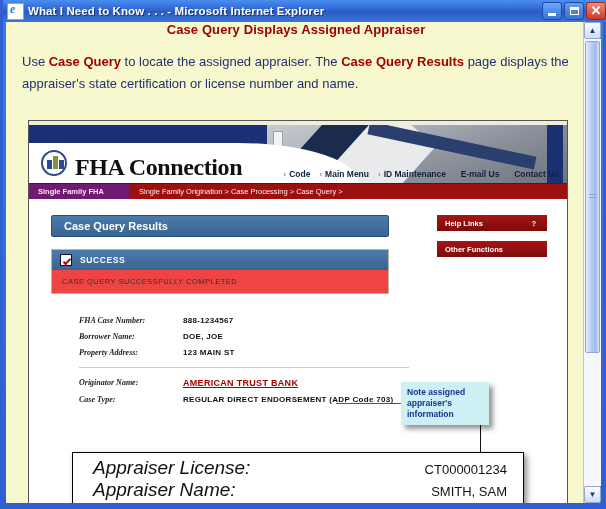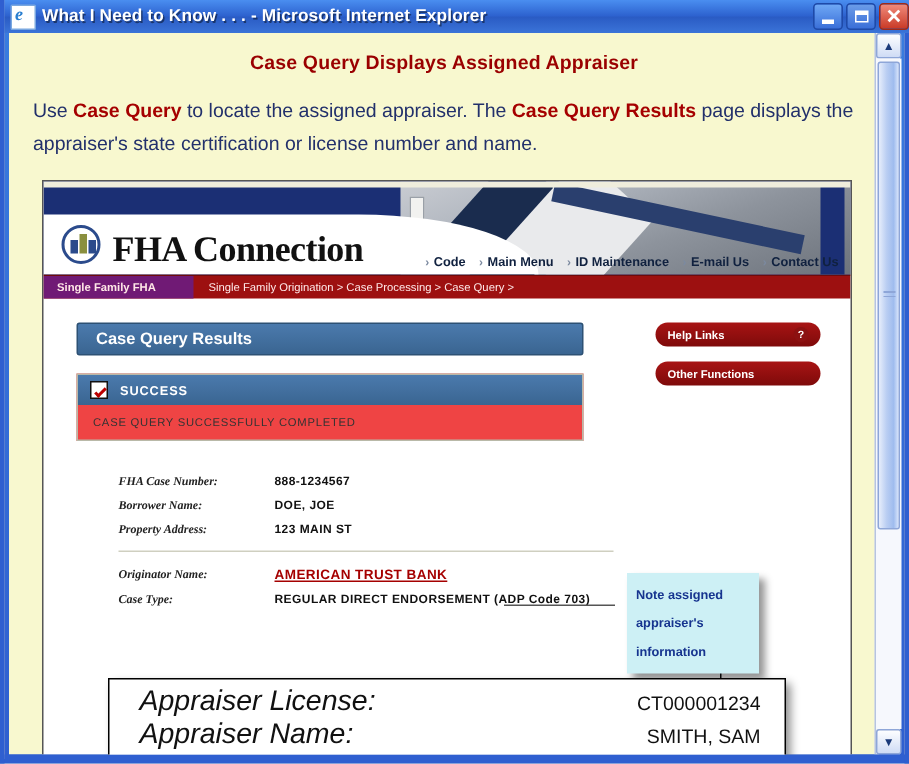--- a/index.html
+++ b/index.html
@@ -57,21 +57,20 @@
   .doc{
     position:absolute;left:3px;top:22px;
     width:580px;height:481px;
     background:#f8f8cf;
     overflow:hidden;
   }
   .doc-head{
     text-align:center;
     color:#9a0000;
     font-size:13px;font-weight:bold;
-    padding-top:12px;
     letter-spacing:.1px;
   }
   .intro{
     margin:14px 16px 0 16px;
     font-size:13px;color:#22306b;line-height:22px;
   }
   .intro b{color:#a50000;}
 
   
   .shot{
@@ -184,21 +183,21 @@
     content:"";position:absolute;left:2px;top:4px;width:6px;height:2px;
     border-left:2px solid #b00; border-bottom:2px solid #b00;
     transform:rotate(-45deg);
   }
   .statusbar .lbl{color:#fff;font-size:8.5px;font-weight:bold;letter-spacing:.6px;}
   .statusmsg{
     padding:7px 0 7px 10px;font-size:7.5px;color:#333;letter-spacing:.5px;
   }
   .sidebtns{position:absolute;right:20px;top:16px;width:110px;}
   .pill{
-    height:16px;border-radius:8px;
+    height:16px;border-radius:0;
     background:linear-gradient(180deg,#a81414,#7e0a0a);
     display:flex;align-items:center;padding:0 8px;box-sizing:border-box;
     color:#fff;font-size:7.5px;font-weight:bold;
     justify-content:space-between;
   }
   .pill.second{margin-top:10px;justify-content:flex-start;}
   .qmark{
     width:10px;height:10px;border-radius:50%;background:#8c1111;
     color:#fff;font-size:7px;display:flex;align-items:center;justify-content:center;
   }
@@ -208,24 +207,24 @@
   .fl{
     width:104px;font-size:8px;font-style:italic;color:#222;
     font-family:"Liberation Serif", serif;font-weight:bold;
   }
   .fv{font-size:8px;color:#111;font-weight:bold;letter-spacing:.3px;}
   .fv.link{color:#a50000;text-decoration:underline;font-size:9px;}
   .rule{border-top:1px solid #cfcfc0;margin:10px 0 10px 0;width:330px;}
   .frow.indent .fl{visibility:hidden;}
   
   .callout{
-    position:absolute;left:412px;top:360px;width:88px;
+    position:absolute;left:395px;top:360px;width:88px;
     background:#cdf0f5;
     padding:5px 6px;box-sizing:border-box;
-    color:#16348f;font-size:8.5px;font-weight:bold;line-height:19px;
+    color:#16348f;font-size:8.5px;font-weight:bold;line-height:11px;
     box-shadow:4px 4px 5px rgba(0,0,0,.42);
     z-index:6;
   }
   
   .magbox{
     position:absolute;left:66px;top:430px;width:452px;height:59px;
     background:#fff;border:1px solid #000;
     box-shadow:3px 3px 6px rgba(0,0,0,.45);
     z-index:7;box-sizing:border-box;
     padding:4px 16px 0 20px;

